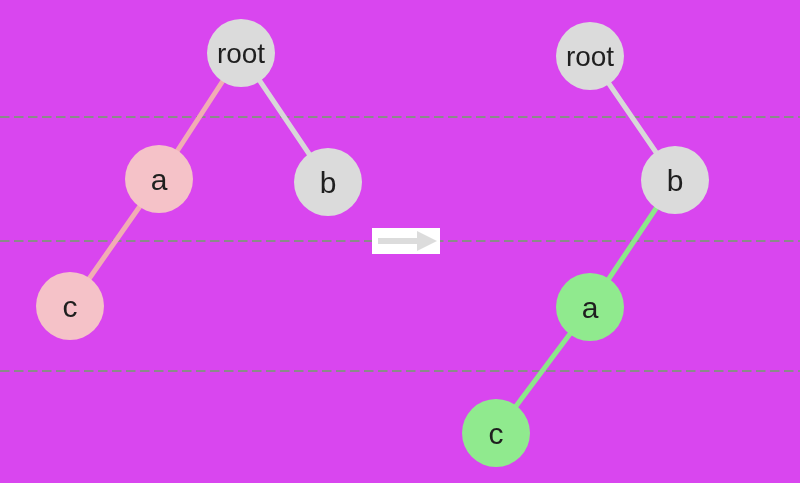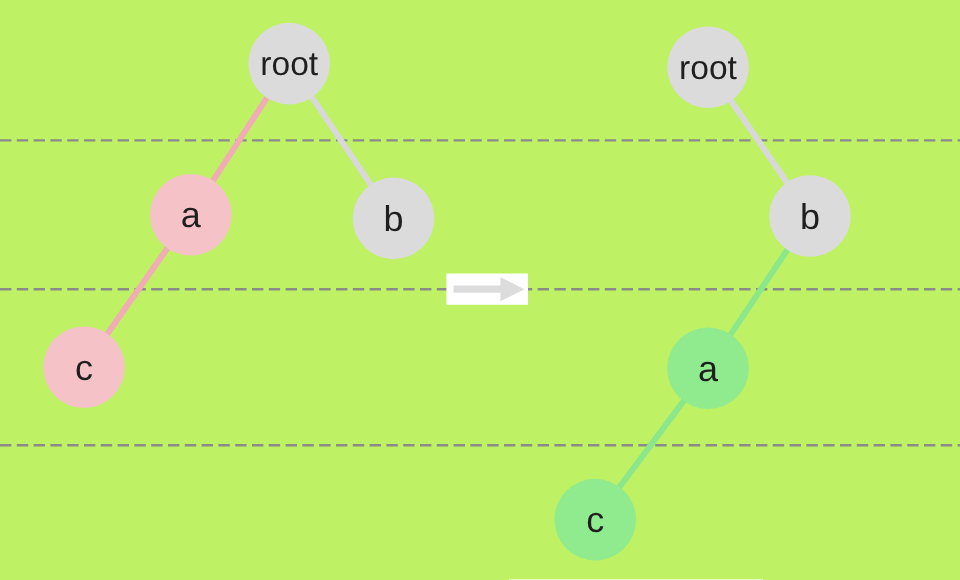--- a/index.html
+++ b/index.html
@@ -7,21 +7,21 @@
     padding: 0;
     background: #ffffff;
     width: 800px;
     height: 483px;
     overflow: hidden;
   }
   .stage {
     position: relative;
     width: 800px;
     height: 483px;
-    background: #bef264;
+    background: #d946ef;
   }
   svg {
     display: block;
   }
   svg text {
     font-family: "Liberation Sans", sans-serif;
     user-select: none;
   }
 </style>
 </head>

